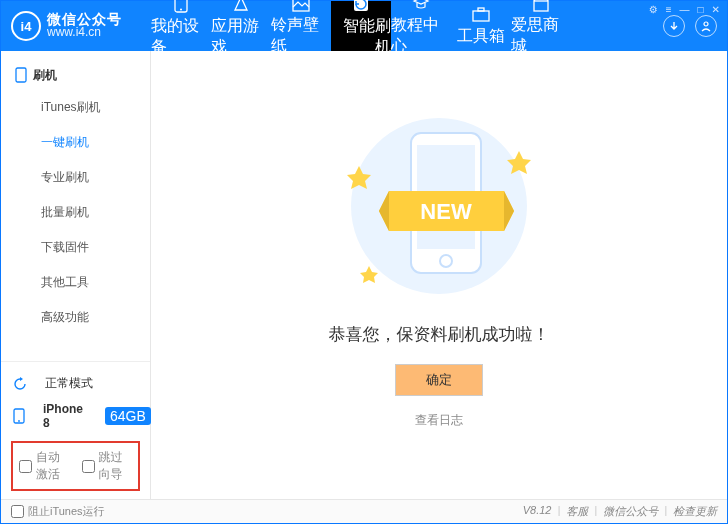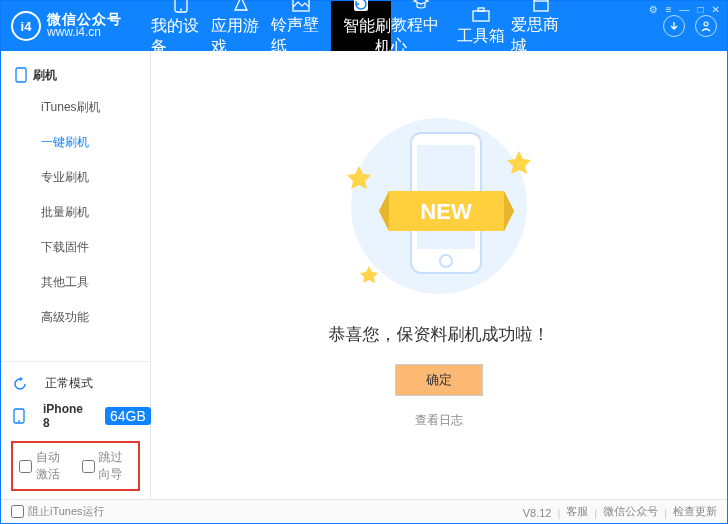--- a/index.html
+++ b/index.html
@@ -108,21 +108,21 @@
   }
   .view-log{
     margin-top:16px; color:#888; font-size:12px; cursor:pointer;
   }
 
   .footer{
     height:24px; border-top:1px solid #e6e6e6; display:flex; align-items:center;
     padding:0 10px; color:#888; font-size:11px; background:#fafafa;gap:16px;
   }
   .footer .left{display:flex;align-items:center;gap:4px;}
-  .footer .right{margin-left:auto; display:flex; gap:6px; align-items:flex-end;}
+  .footer .right{margin-left:auto; display:flex; gap:6px; align-items:flex-start;font-style:italic;}
   .footer .sep{color:#ccc;}
 
   svg{display:block;}
 </style>
 </head>
 <body>
 
 <div class="window">
 
   <div class="win-btns">

